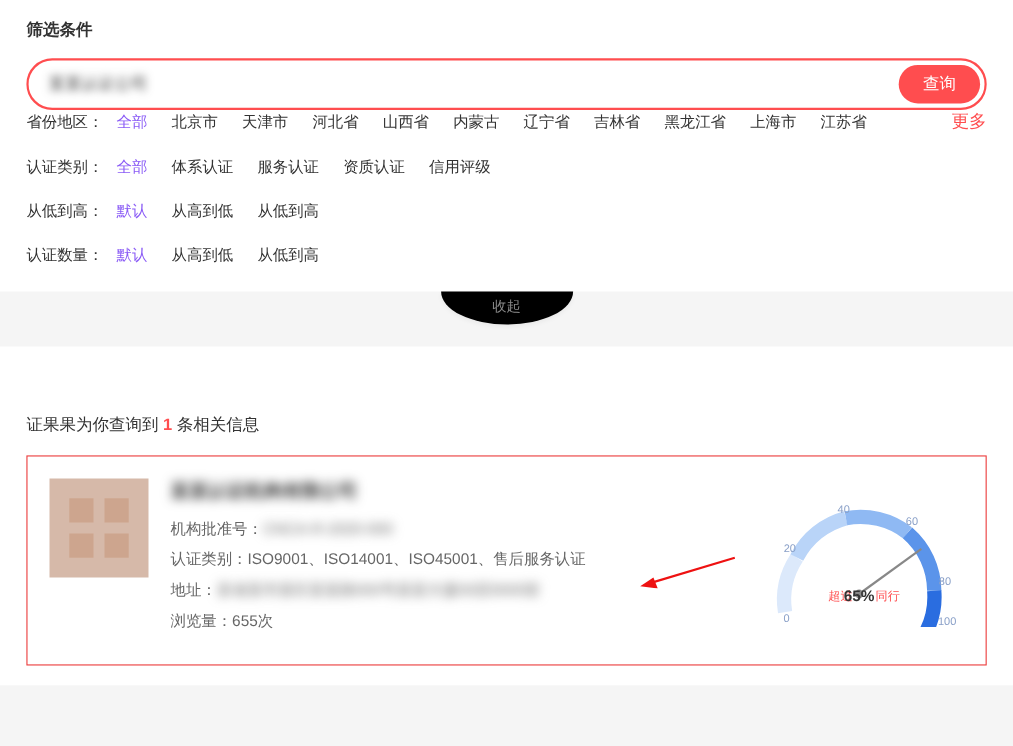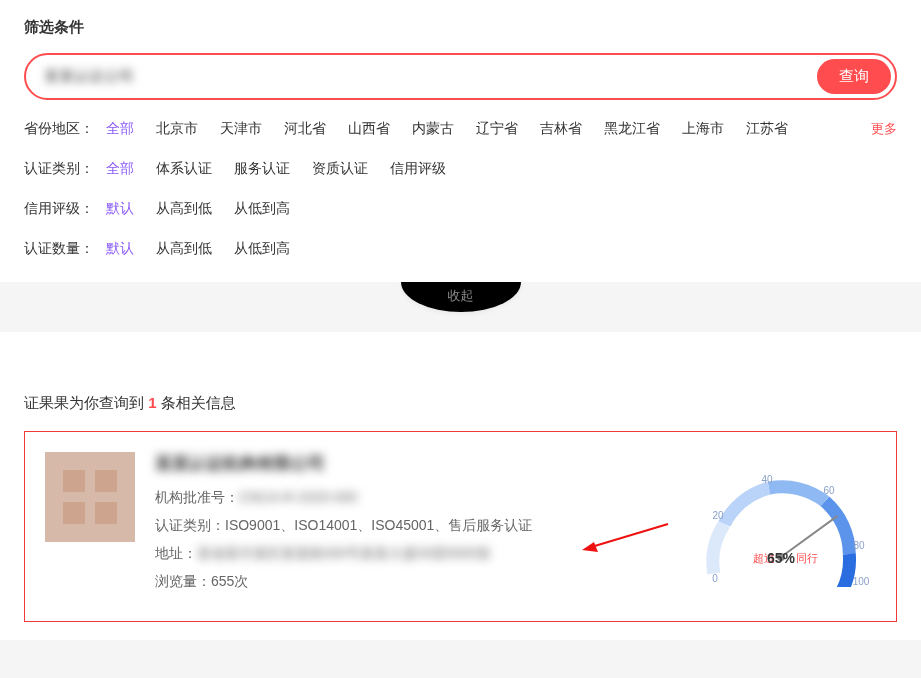--- a/index.html
+++ b/index.html
@@ -21,21 +21,20 @@
     font-size: 15px;
     margin-bottom: 16px;
     font-family: Liberation Mono, monospace;
   }
   .search-wrap {
     display: flex;
     align-items: center;
     border: 2px solid #ff4d4f;
     border-radius: 24px;
     padding: 4px 4px 4px 18px;
-    margin-bottom: 20px;
   }
   .search-input {
     flex: 1;
     border: none;
     outline: none;
     font-size: 15px;
     color: #333;
     background: transparent;
     filter: blur(4px);
   }
@@ -64,21 +63,21 @@
   .filter-opt {
     margin-right: 22px;
     color: #333;
     cursor: pointer;
   }
   .filter-opt.active { color: #8b5cf6; }
   .filter-more {
     margin-left: auto;
     color: #ff4d4f;
     cursor: pointer;
-    font-size: 13px;
+    font-size: 16px;
   }
   .collapse-tab {
     width: 120px;
     height: 30px;
     background: #000000;
     margin: 0 auto;
     border-bottom-left-radius: 60px 30px;
     border-bottom-right-radius: 60px 30px;
     text-align: center;
     font-size: 13px;
@@ -175,21 +174,21 @@
   <div class="filter-row">
     <span class="filter-label">认证类别：</span>
     <span class="filter-opt active">全部</span>
     <span class="filter-opt">体系认证</span>
     <span class="filter-opt">服务认证</span>
     <span class="filter-opt">资质认证</span>
     <span class="filter-opt">信用评级</span>
   </div>
 
   <div class="filter-row">
-    <span class="filter-label">信用评级：</span>
+    <span class="filter-label">从低到高：</span>
     <span class="filter-opt active">默认</span>
     <span class="filter-opt">从高到低</span>
     <span class="filter-opt">从低到高</span>
   </div>
 
   <div class="filter-row" style="margin-bottom:6px">
     <span class="filter-label">认证数量：</span>
     <span class="filter-opt active">默认</span>
     <span class="filter-opt">从高到低</span>
     <span class="filter-opt">从低到高</span>

